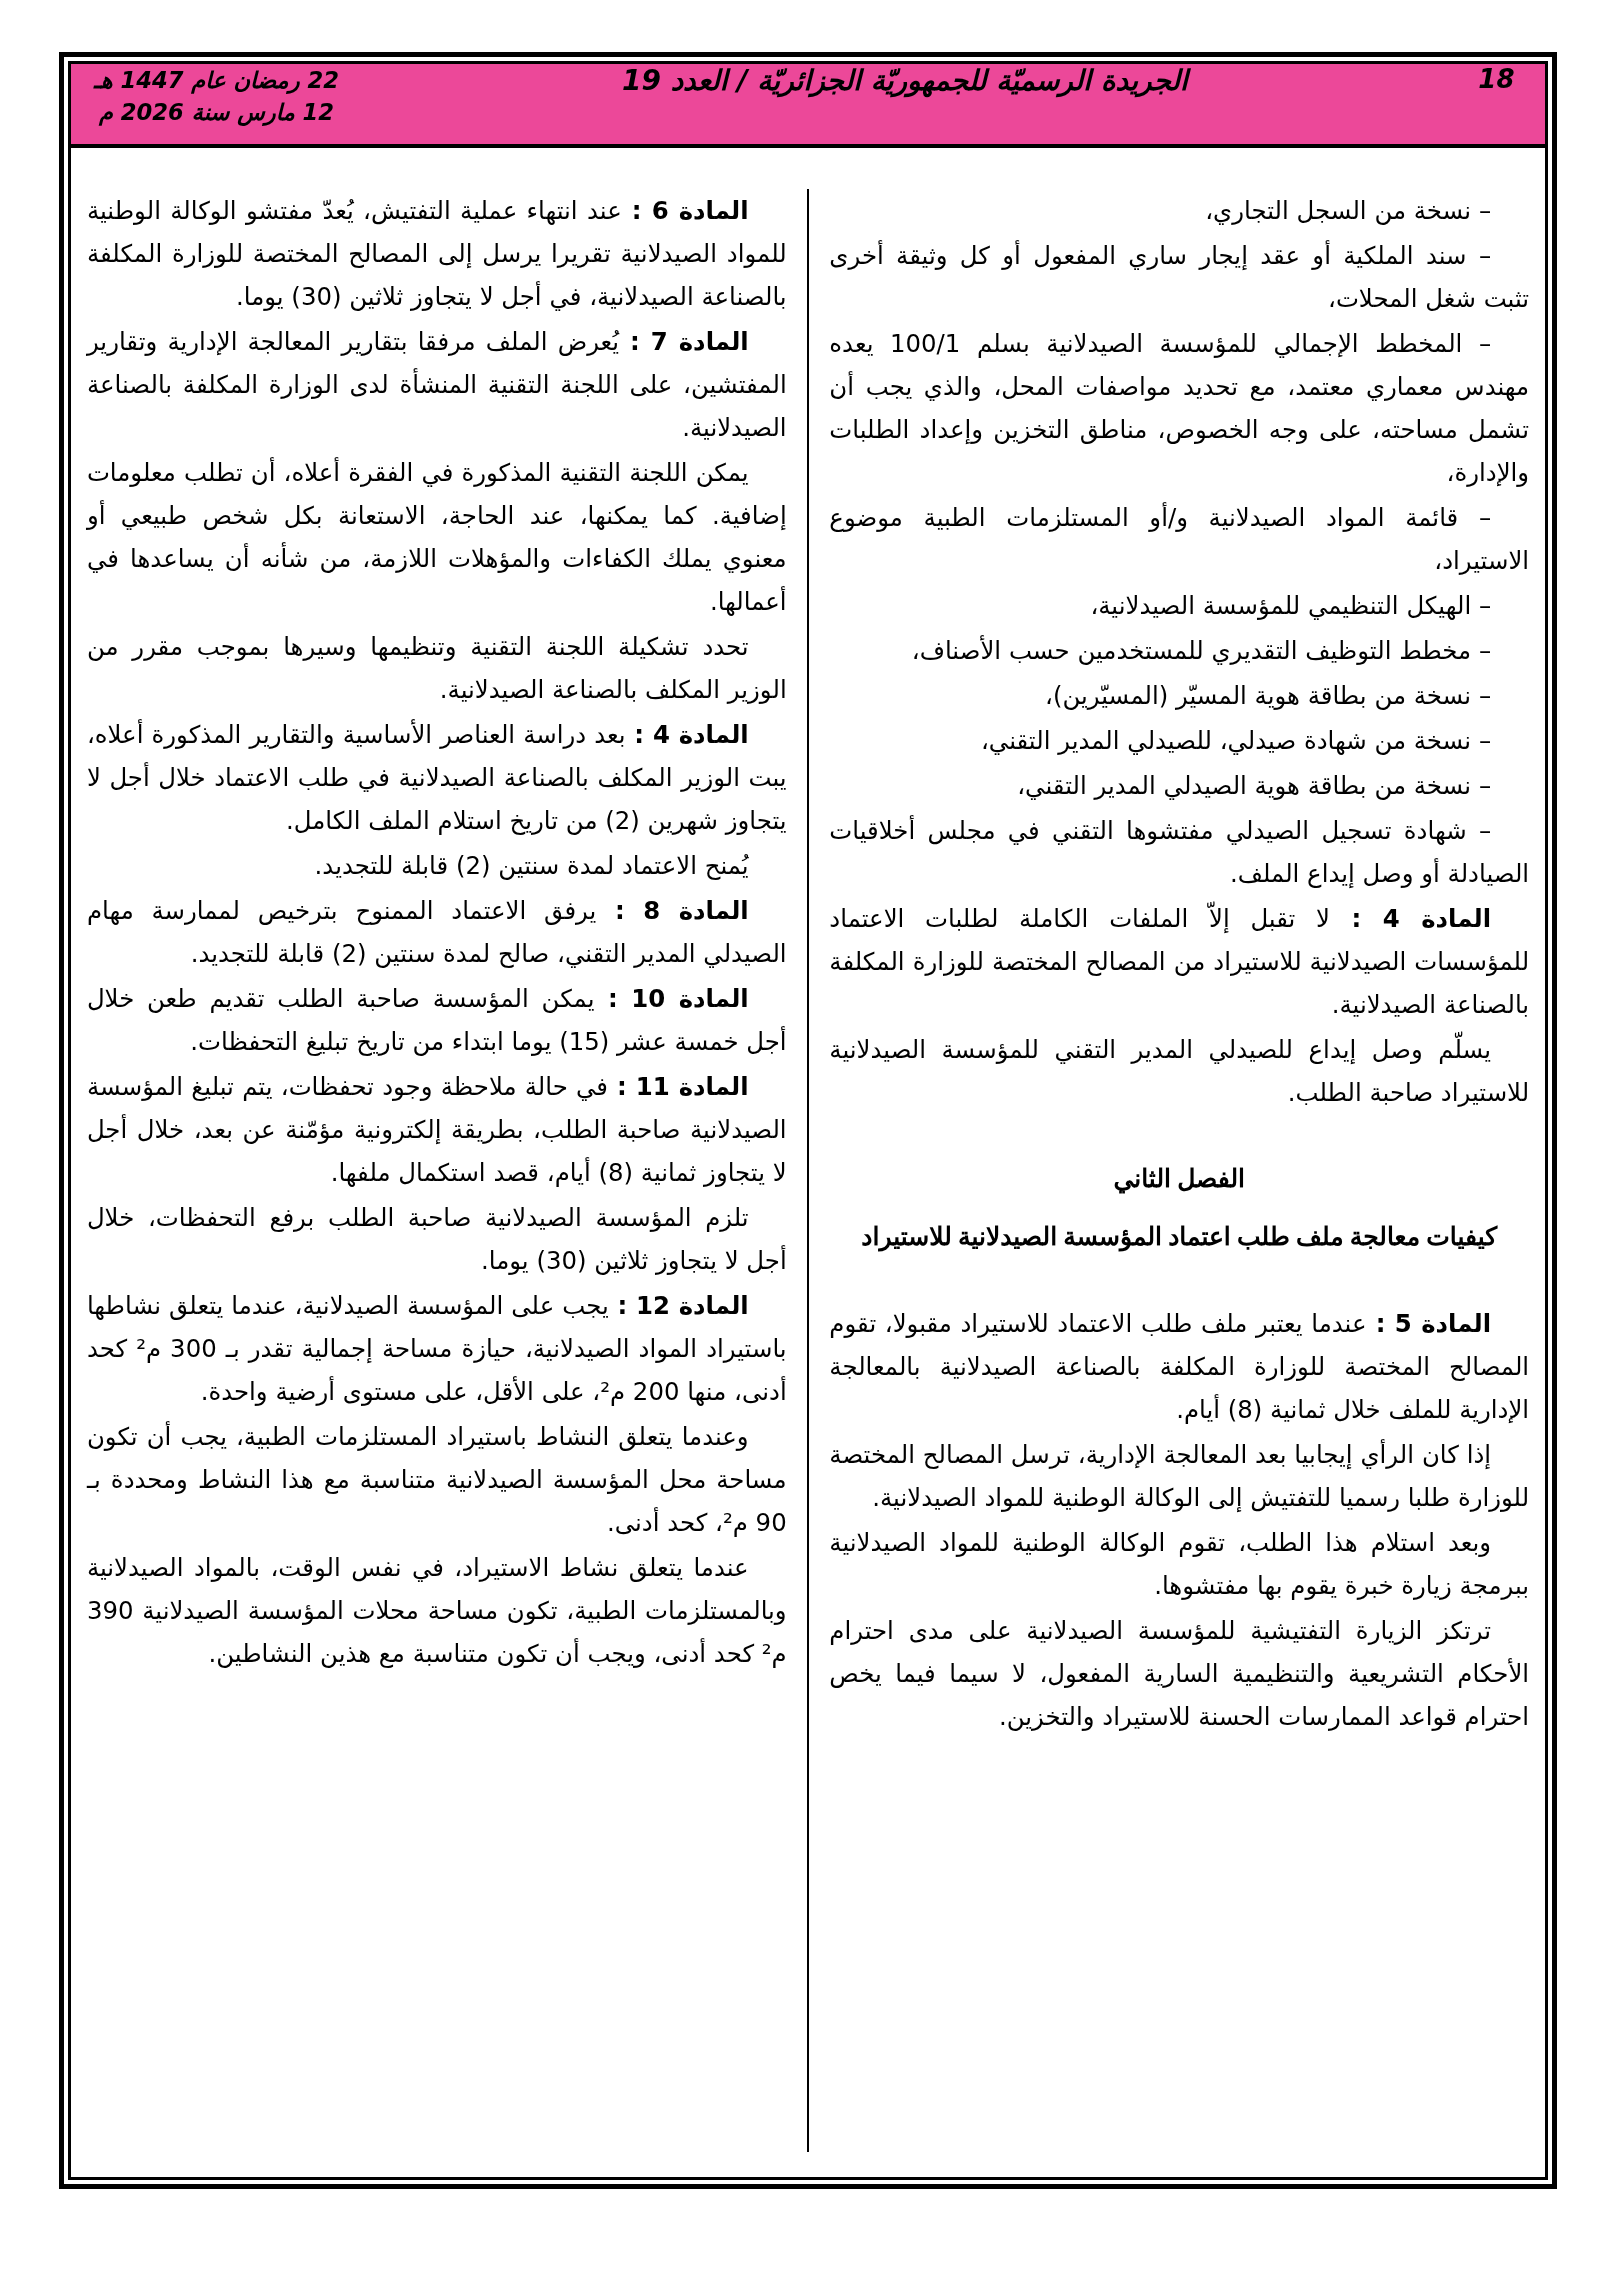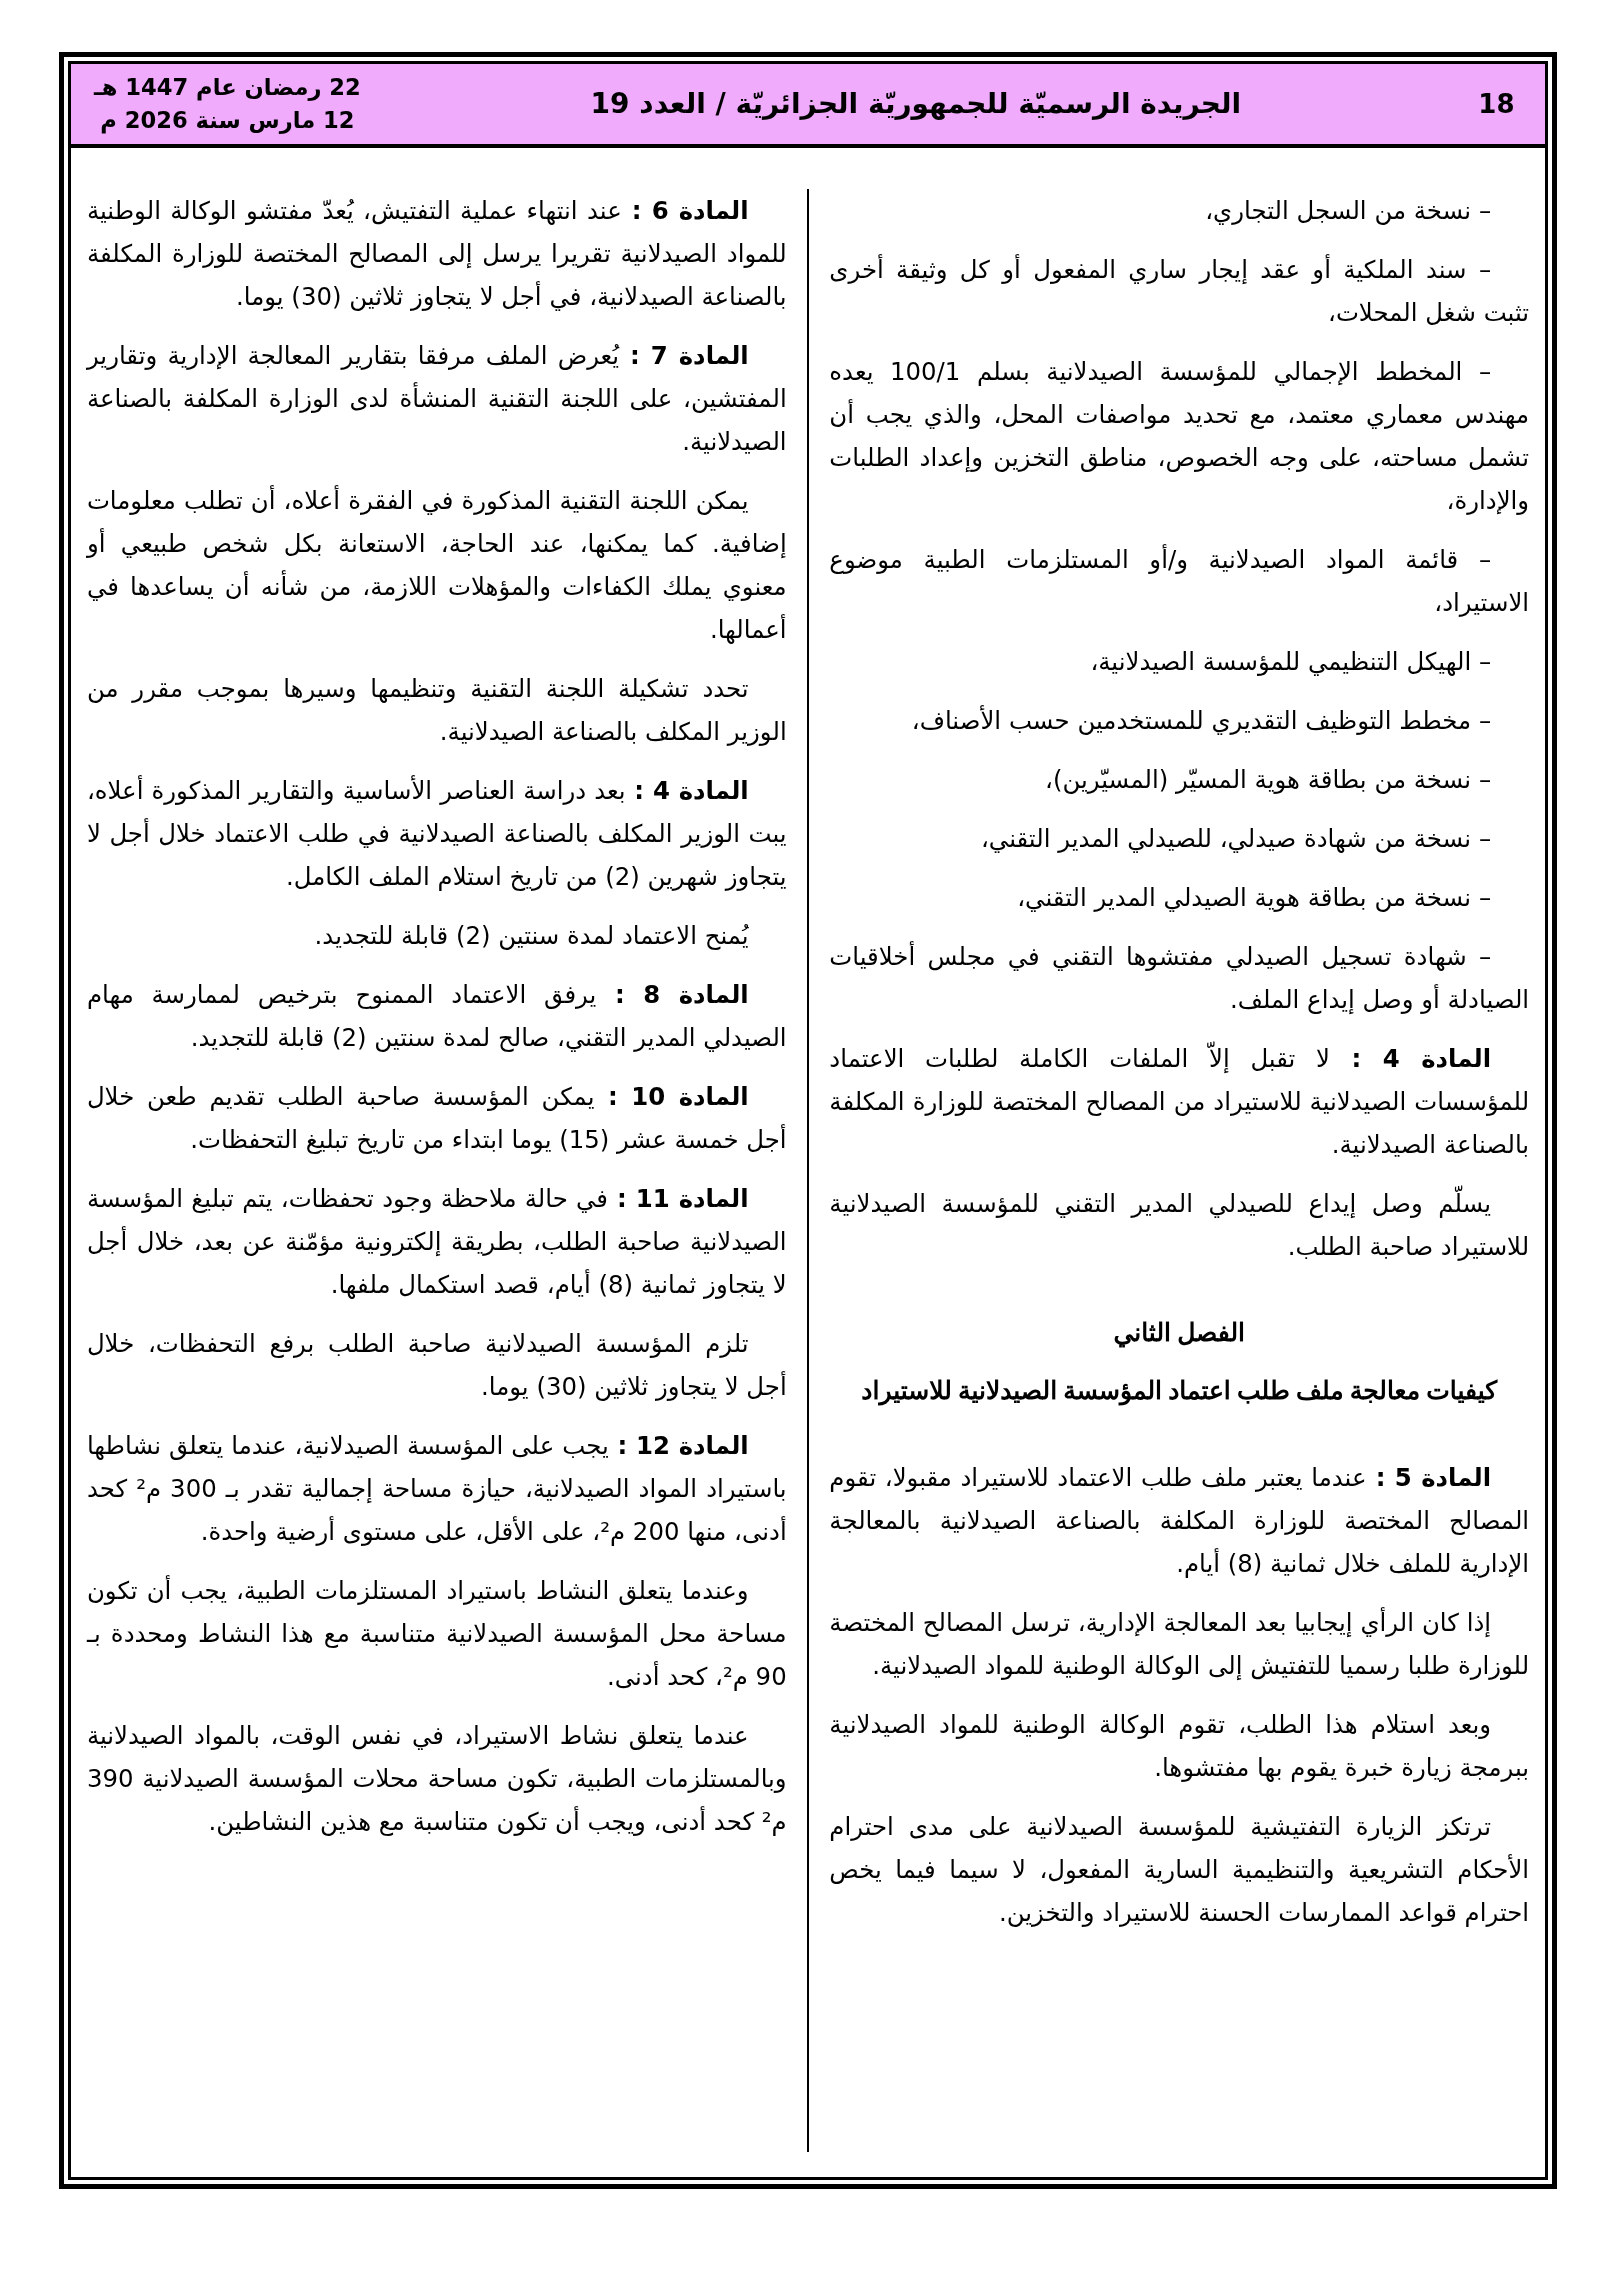--- a/index.html
+++ b/index.html
@@ -23,27 +23,28 @@
   .frame-inner {
     border: 3.6px solid #000;
     height: 100%;
     box-sizing: border-box;
     overflow: hidden;
     background: #ffffff;
   }
   .masthead {
     direction: ltr;
     height: 80px;
-    background: #f0abfc;
+    background: #ec4899;
     border-bottom: 4.5px solid #000;
     display: flex;
-    align-items: center;
+    align-items: flex-start;
     justify-content: space-between;
     padding: 0 23.5px;
     box-sizing: content-box;
+    font-style: italic;
   }
   .masthead .dates {
     direction: rtl;
     text-align: center;
     font-weight: bold;
     font-size: 22.6px;
     line-height: 1.45;
     white-space: nowrap;
   }
   .masthead .journal-title {
@@ -70,21 +71,21 @@
     grid-template-columns: 1fr 2.7px 1fr;
     column-gap: 20px;
   }
   .divider { background: #000; width: 2.7px; }
   .col {
     font-size: 24.4px;
     line-height: 43px;
     text-align: justify;
   }
   .col p.item {
-    margin: 16px 0;
+    margin: 2px 0;
     text-indent: 38px;
   }
   .col p.item:first-child { margin-top: 0; }
   .col p.article b { font-weight: bold; }
   .col p.chapter,
   .col p.section {
     text-align: center;
     text-indent: 0;
     font-weight: bold;
     font-family: Liberation Serif, serif;

